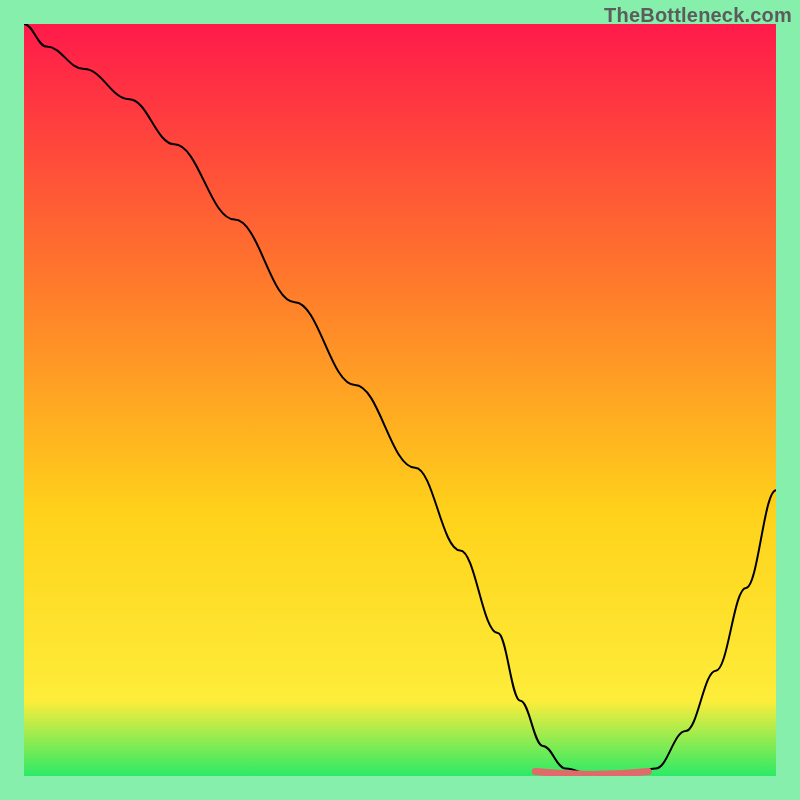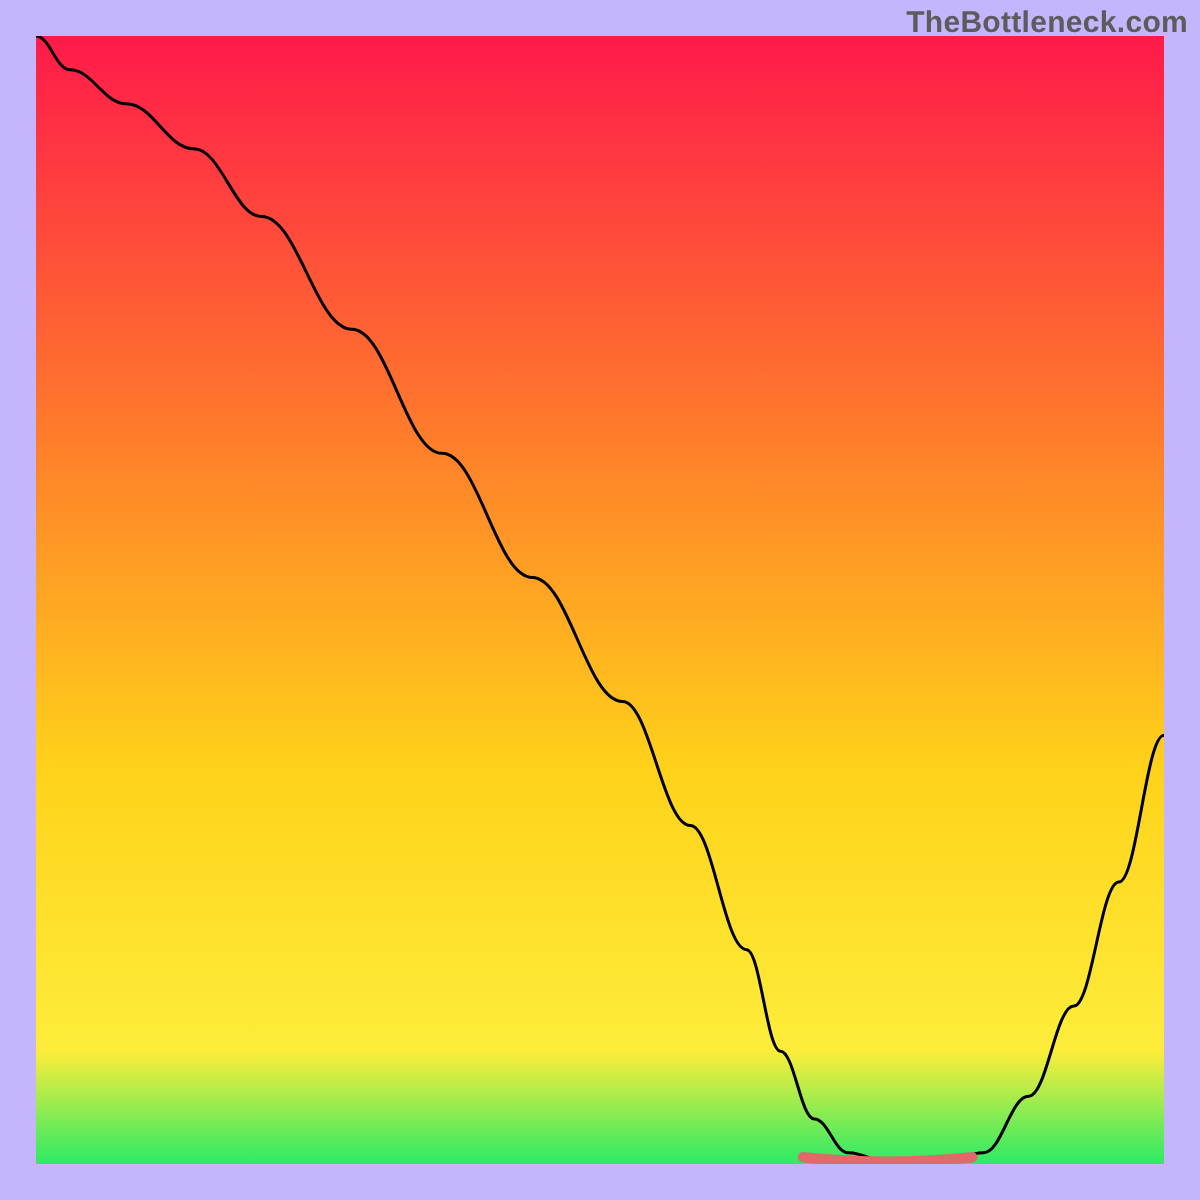--- a/index.html
+++ b/index.html
@@ -7,21 +7,21 @@
     padding: 0;
     width: 800px;
     height: 800px;
     background: #000;
     overflow: hidden;
   }
   .frame {
     position: relative;
     width: 800px;
     height: 800px;
-    background: #c4b5fd;
+    background: #86efac;
   }
   .watermark {
     position: absolute;
     top: 4px;
     right: 8px;
     font-family: Arial, Helvetica, sans-serif;
     font-size: 20px;
     font-weight: 600;
     color: #5c5c5c;
     letter-spacing: 0.2px;

